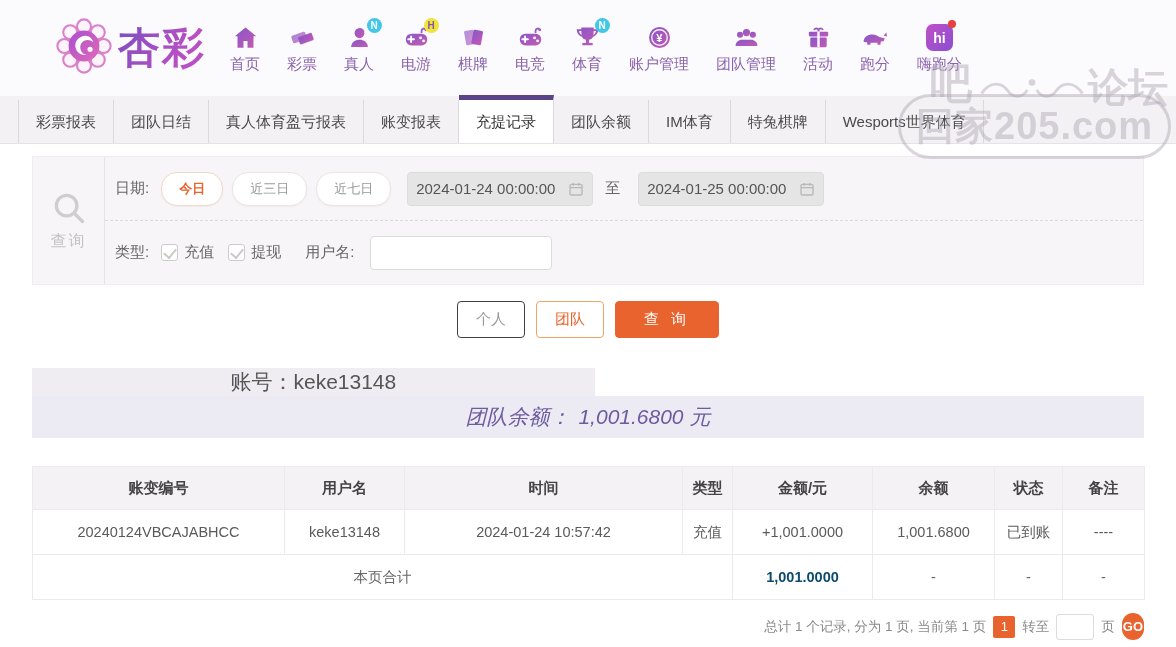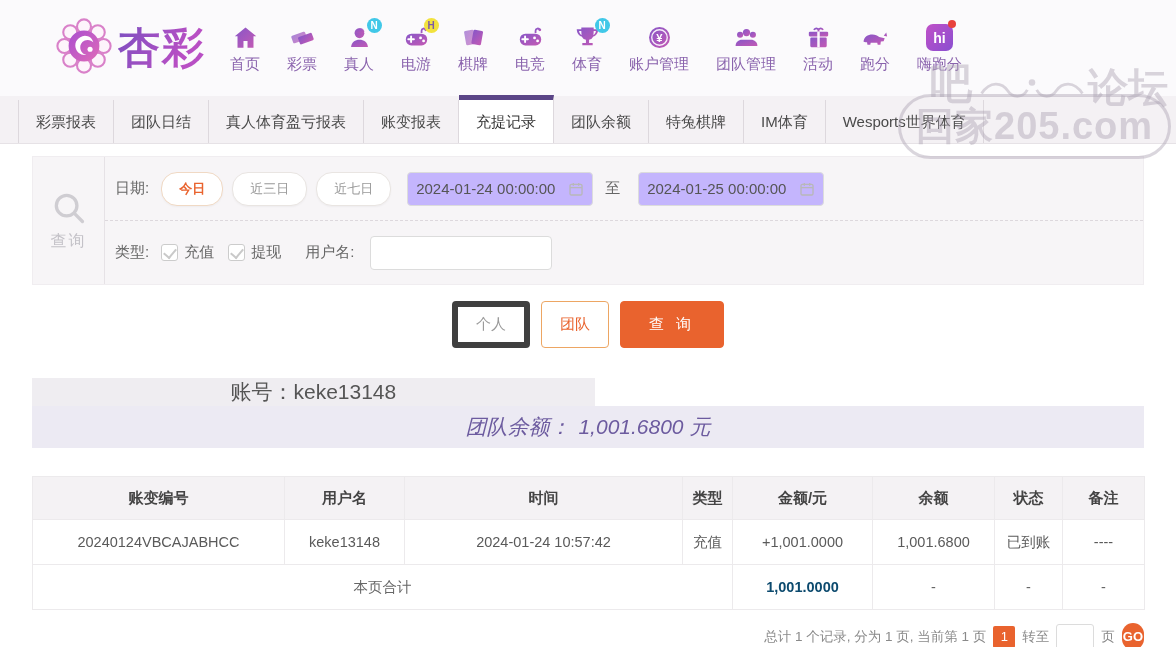--- a/index.html
+++ b/index.html
@@ -47,35 +47,35 @@
   .search-block { width:72px; border-right:1px solid #e6e2e6; display:flex; flex-direction:column;
     align-items:center; justify-content:center; gap:4px; }
   .search-block .q-label { font-size:16px; color:#c4c2c8; letter-spacing:2px; }
   .filter-rows { flex:1; display:flex; flex-direction:column; }
   .f-row { flex:1; display:flex; align-items:center; padding-left:10px; gap:10px; }
   .f-row.first { border-bottom:1px dashed #ddd8dd; }
   .f-label { font-size:15px; color:#666; margin-right:2px; }
   .pill { border:1px solid #e9e5e2; background:#fff; border-radius:16px; padding:7px 17px; font-size:13px;
     color:#999; cursor:pointer; box-shadow:0 1px 2px rgba(0,0,0,.04); }
   .pill.active { color:var(--accent-orange,#e9632e); border-color:#f0d9c4; font-weight:bold; }
-  .date-box { display:flex; align-items:center; background:#c4b5fd; border:1px solid #dcdcdc; border-radius:4px;
+  .date-box { display:flex; align-items:center; background:#e5e5e5; border:1px solid #dcdcdc; border-radius:4px;
     height:34px; width:186px; padding:13px 8px; margin-left:6px; }
   .date-box input { border:0; outline:0; flex:1; width:0; font-size:15px; color:#555; font-family:inherit; background:transparent; }
   .to-label { font-size:15px; color:#666; margin:0 2px; }
   .chk { display:flex; align-items:center; gap:6px; margin-right:14px; cursor:pointer; }
   .chk .box { width:17px; height:17px; border:1px solid #ccc; border-radius:3px; background:#fff; position:relative; }
   .chk .box.checked::after { content:""; position:absolute; left:4px; top:1px; width:6px; height:10px;
     border:solid #c9c9c9; border-width:0 2px 2px 0; transform:rotate(40deg); }
   .chk-label { font-size:15px; color:#666; }
   .username-input { width:182px; height:34px; border:1px solid #dcdcdc; border-radius:4px; font-size:15px;
     padding:0 8px; color:#555; outline:0; margin-left:4px; font-family:inherit; }
 
   .btn-row { margin-top:16px; display:flex; justify-content:center; gap:11px; }
   .btn { font-size:15px; border-radius:4px; padding:8px 18px; cursor:pointer; background:#fff; font-family:inherit; }
-  .btn-personal { border:6px solid #404040; color:#999; }
+  .btn-personal { border:1px solid #404040; color:#999; }
   .btn-team { border:1px solid #eda663; color:var(--accent-orange,#e9632e); }
   .btn-search { border:1px solid var(--accent-orange,#e9632e); background:var(--accent-orange,#e9632e);
     color:#fff; padding:8px 28px; letter-spacing:4px; }
 
   .account-bar { margin-top:30px; display:flex; height:70px;flex-direction:column; }
   .acct-left { width:50.6%; background:#efedf1; display:flex; align-items:center; justify-content:center;
     font-size:21px; color:#555; }
   .acct-right { flex:1; background:#eceaf3; display:flex; align-items:center; justify-content:center;
     font-size:21px; color:var(--balance-purple,#6c5b9f);font-style:italic; }
   .acct-right .val { margin:0 6px 0 8px; }
@@ -282,22 +282,22 @@
       </div>
   </div>
 
   <div class="tabstrip" id="tabstrip">
       <div class="tab">彩票报表</div>
       <div class="tab">团队日结</div>
       <div class="tab">真人体育盈亏报表</div>
       <div class="tab">账变报表</div>
       <div class="tab active">充提记录</div>
       <div class="tab">团队余额</div>
+      <div class="tab">IM体育</div>
       <div class="tab">特兔棋牌</div>
-      <div class="tab">IM体育</div>
       <div class="tab">Wesports世界体育</div>
     </div>
 
   <div class="wm wm-left">吧</div>
   <svg class="wm wm-flourish" viewBox="0 0 120 44">
     <g fill="none" stroke="rgba(172,165,180,.45)" stroke-width="3">
       <path d="M6 28c9-14 22-12 28-3 5 8 16 8 21-1"></path>
       <path d="M114 28c-9-14-22-12-28-3-5 8-16 8-21-1"></path>
     </g>
     <circle cx="60" cy="16" r="3.5" fill="rgba(172,165,180,.45)"></circle>

